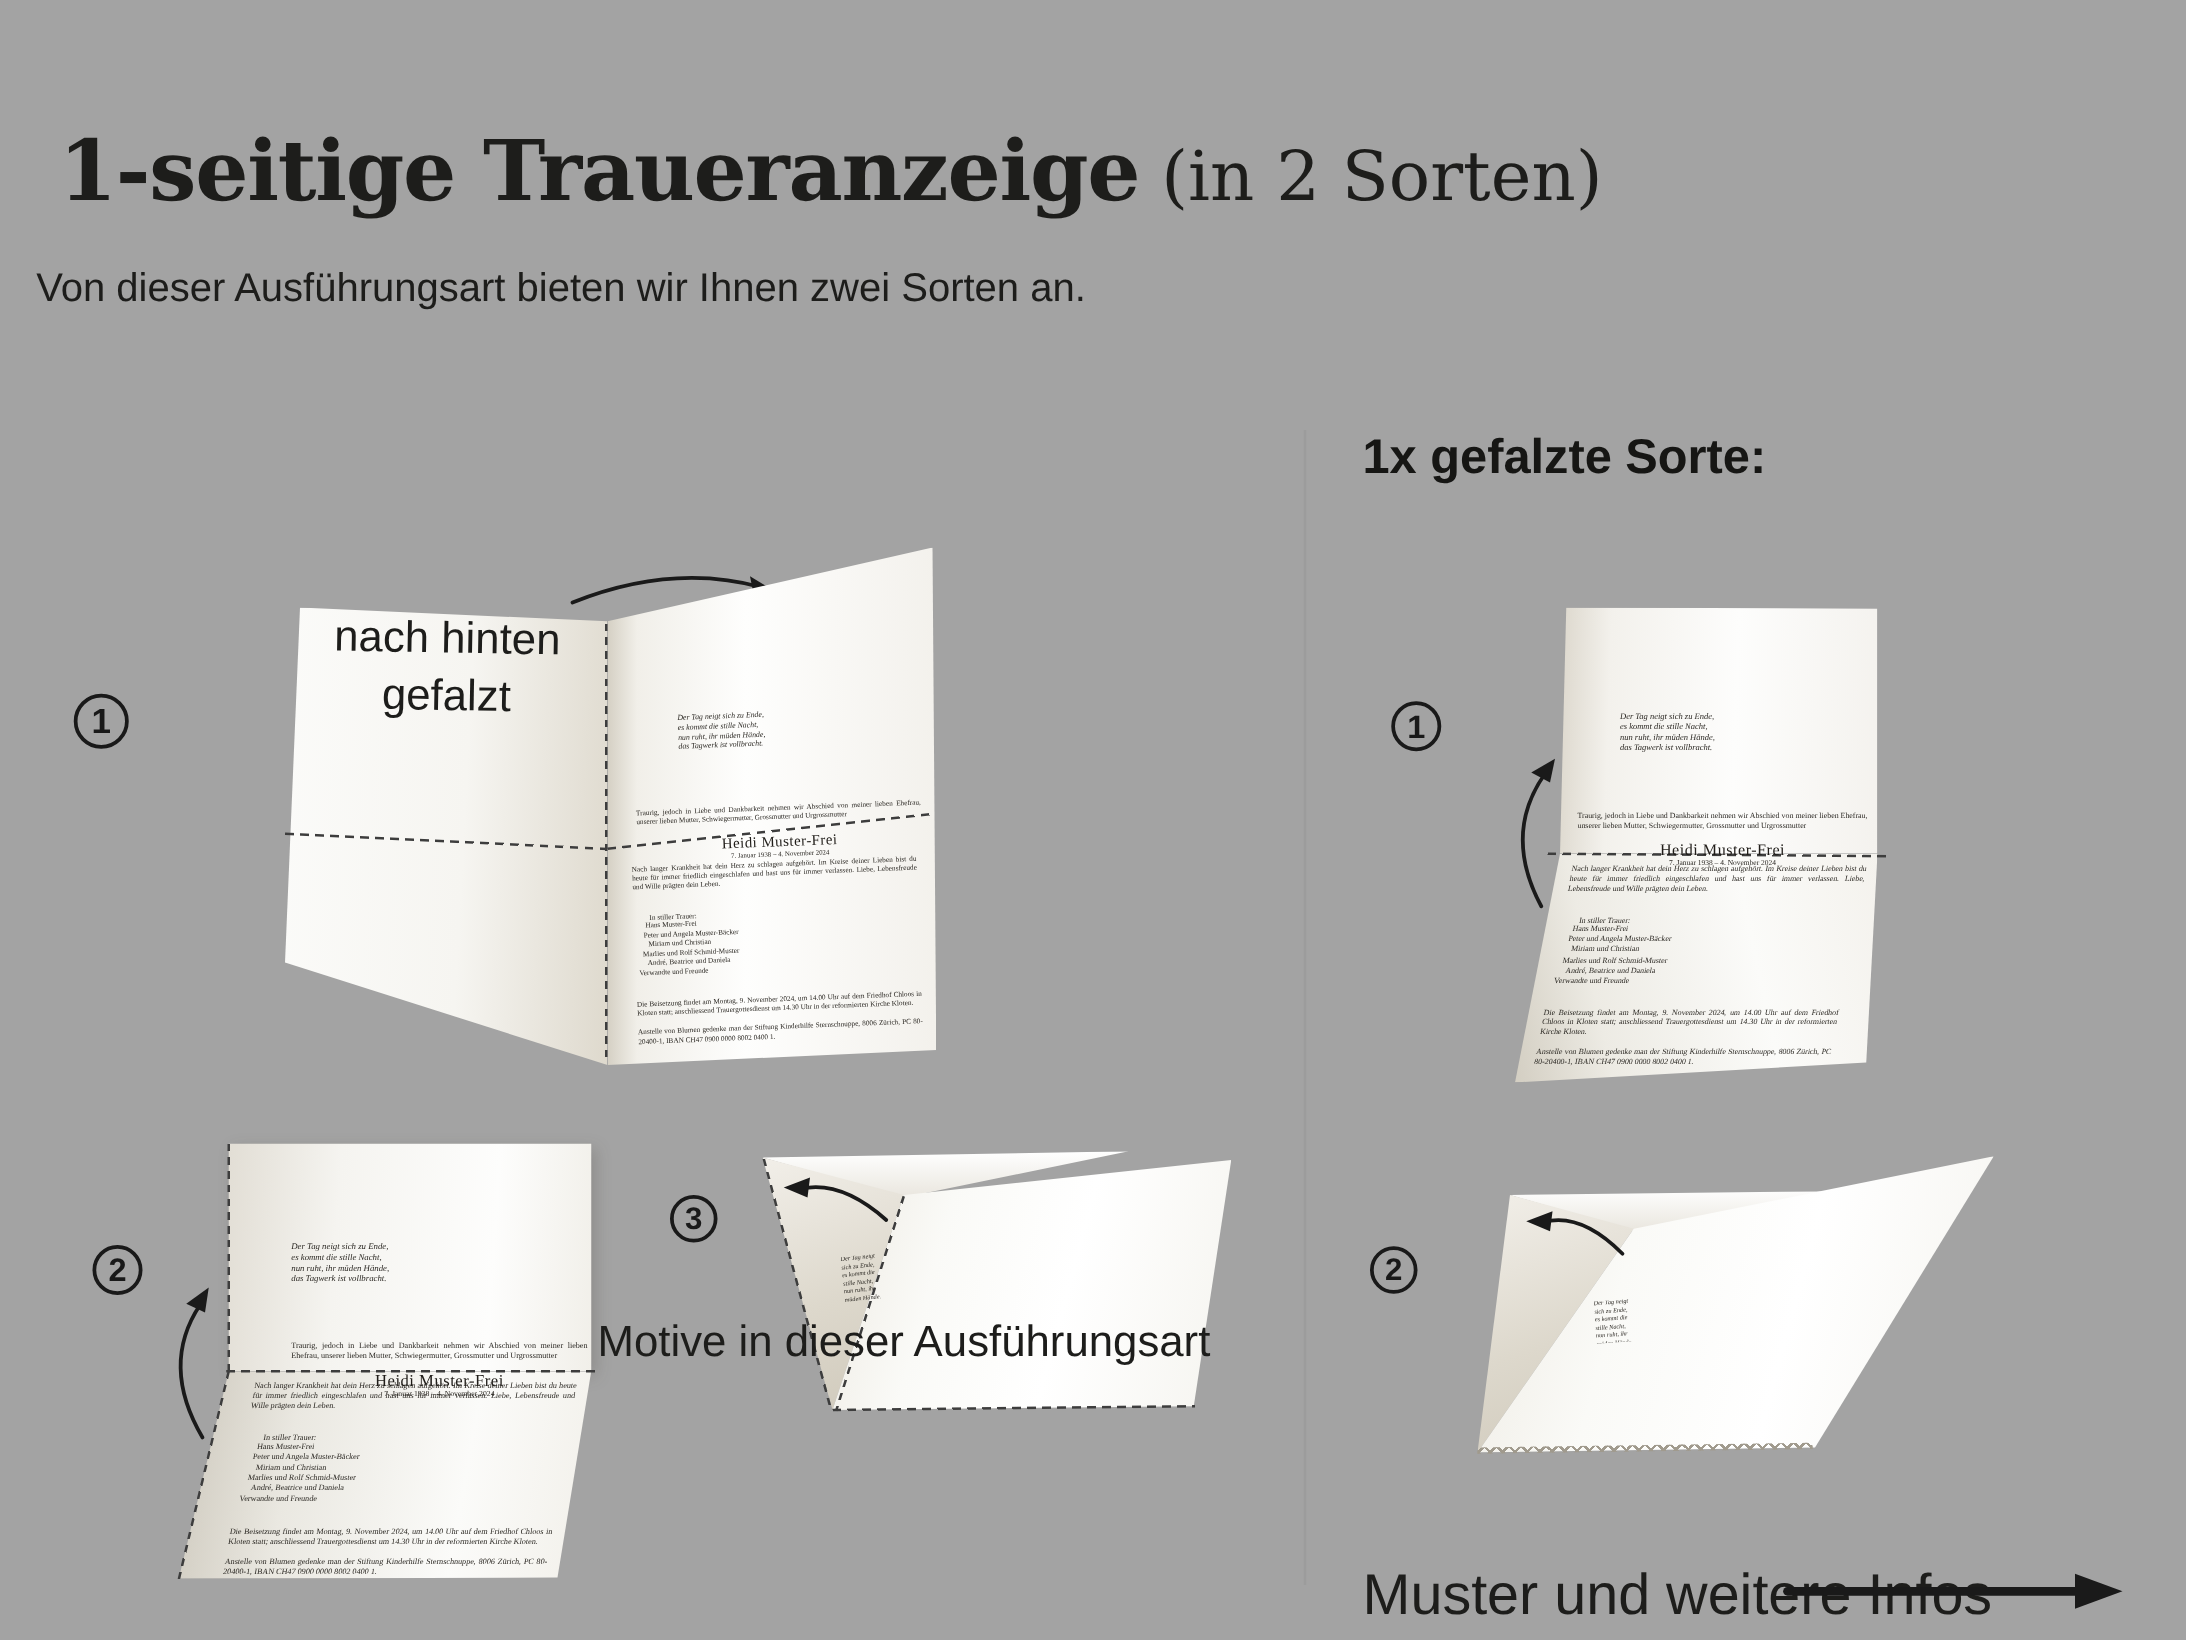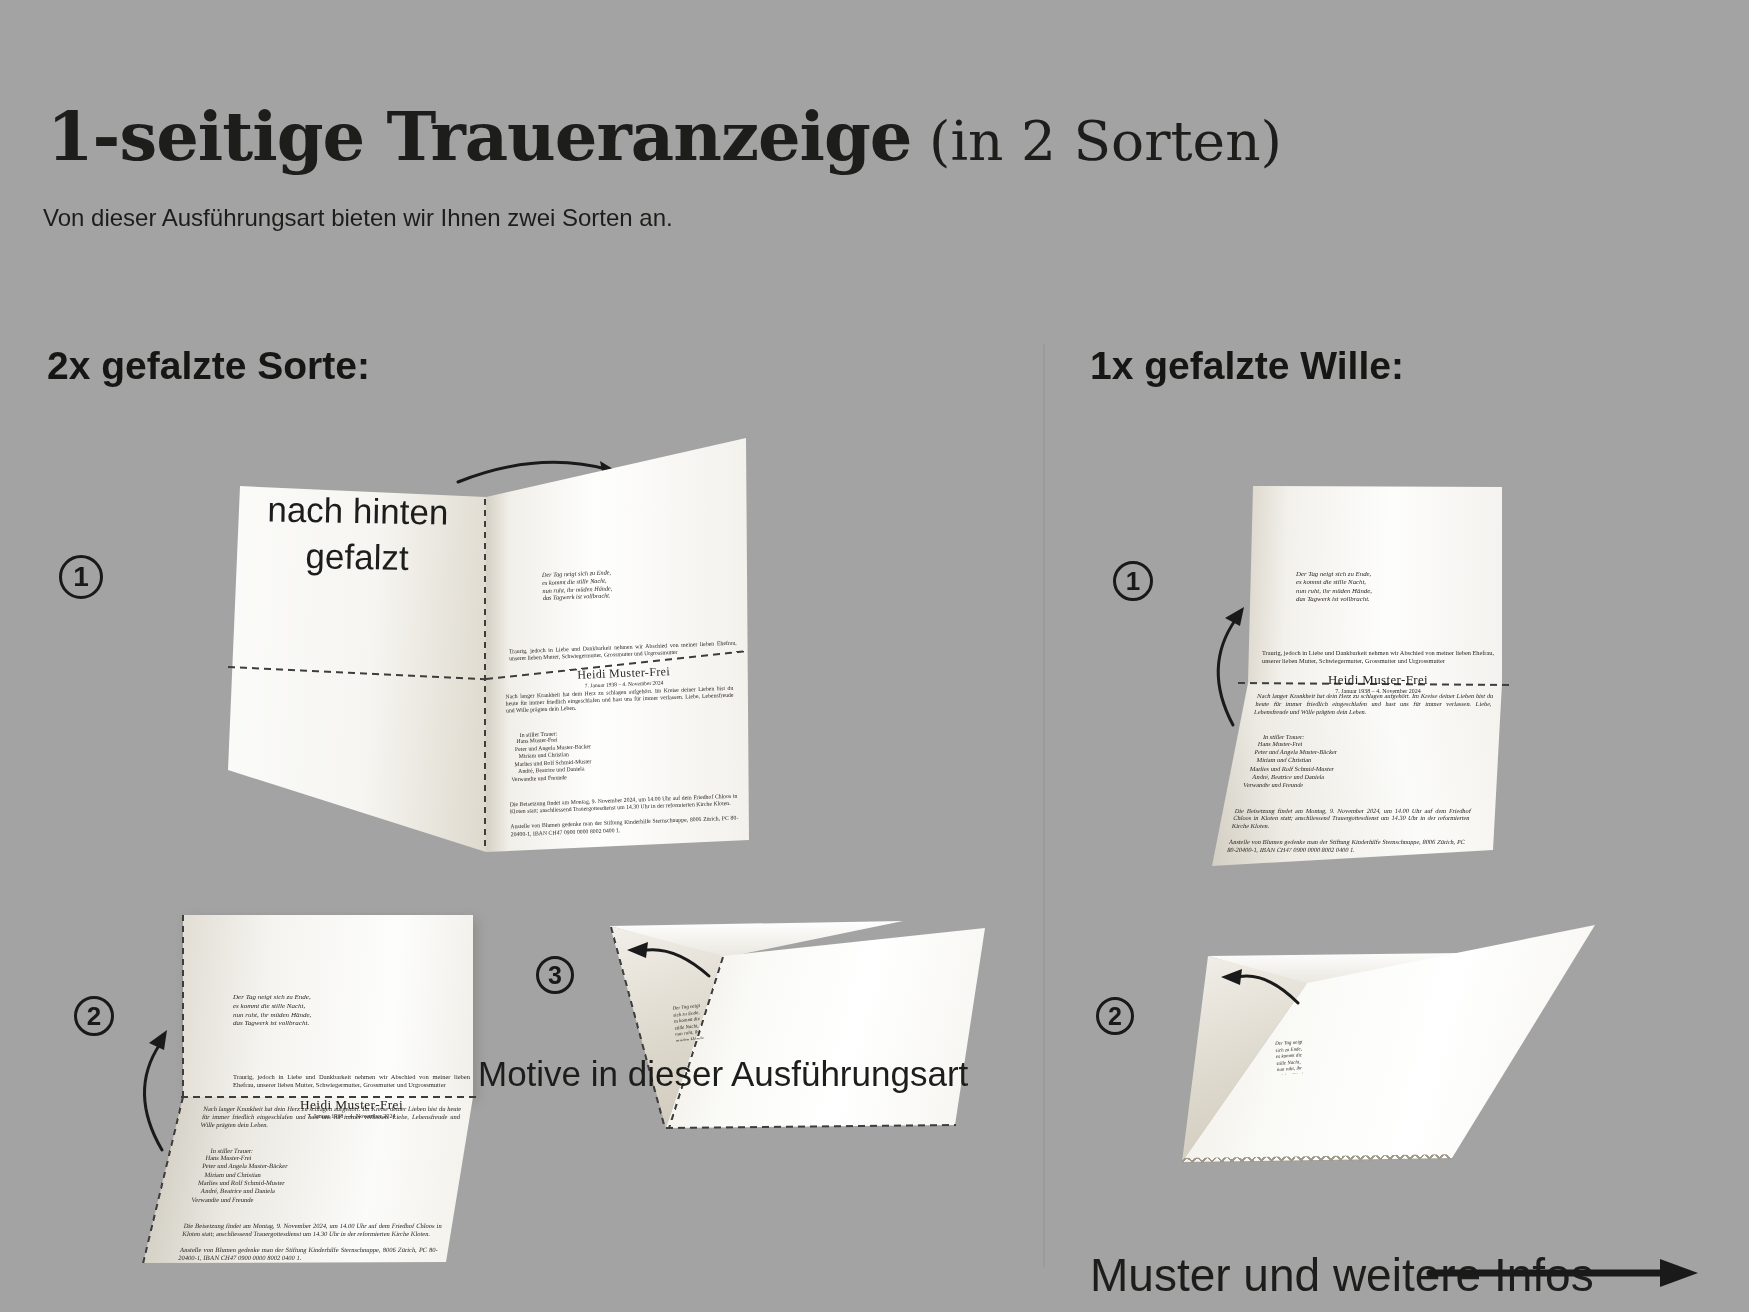--- a/index.html
+++ b/index.html
@@ -2,21 +2,21 @@
 <html lang="de"><head>
 <meta charset="utf-8">
 <style>
   html,body{margin:0;padding:0;}
   body{width:1749px;height:1312px;background:#ececec;font-family:"Liberation Sans",sans-serif;-webkit-text-size-adjust:none;}
   #stage{position:relative;width:1749px;height:1312px;overflow:hidden;background:#a3a3a3;color:#1d1d1b;}
 
   
   .title{position:absolute;left:47px;top:52px;font-family:"DejaVu Serif","Liberation Serif",serif;font-weight:700;font-size:67px;letter-spacing:-1px;color:#1d1d1b;white-space:nowrap;}
   .title .suffix{font-weight:400;font-size:55px;letter-spacing:0;}
-  .subtitle{position:absolute;left:43px;top:180px;font-size:24px;color:#1d1d1b;}
+  .subtitle{position:absolute;left:29px;top:180px;font-size:32px;color:#1d1d1b;}
 
   
   .sec-h{position:absolute;top:312px;font-size:39px;font-weight:700;color:#161614;}
   .col-divider{position:absolute;left:1043px;top:344px;width:2px;height:924px;background:#9c9c9c;}
 
   
   .badge{position:absolute;border:3px solid #191919;border-radius:50%;background:transparent;display:flex;align-items:center;justify-content:center;font-weight:700;color:#191919;box-sizing:border-box;}
 
   
   .paper{position:absolute;}
@@ -60,22 +60,21 @@
   .more-info{position:absolute;font-size:46px;color:#1d1d1b;white-space:nowrap;}
 </style>
 </head>
 <body>
 
 <div id="stage">
 
   <h1 class="title"><span>1-seitige Traueranzeige</span><span class="suffix"> (in 2 Sorten)</span></h1>
   <p class="subtitle">Von dieser Ausführungsart bieten wir Ihnen zwei Sorten an.</p>
 
-  <h2 class="sec-h" style="left:47px;">2x gefalzte Sorte:</h2>
-  <h2 class="sec-h" style="left:1090px;">1x gefalzte Wille:</h2>
+  <h2 class="sec-h" style="left:1090px;">1x gefalzte Sorte:</h2>
   <div class="col-divider"></div>
 
   <div class="badge" style="left:59px;top:555px;width:44px;height:44px;font-size:28px;">
       <span>1</span>
     </div>
 
   <svg class="arrow" style="left:450px;top:448px;" width="180" height="46" viewBox="0 0 180 46">
     <path d="M8,34 Q 88,2 160,22"></path>
     <path class="head" d="M173,27 L150,13 L153,28 Z"></path>
   </svg>

